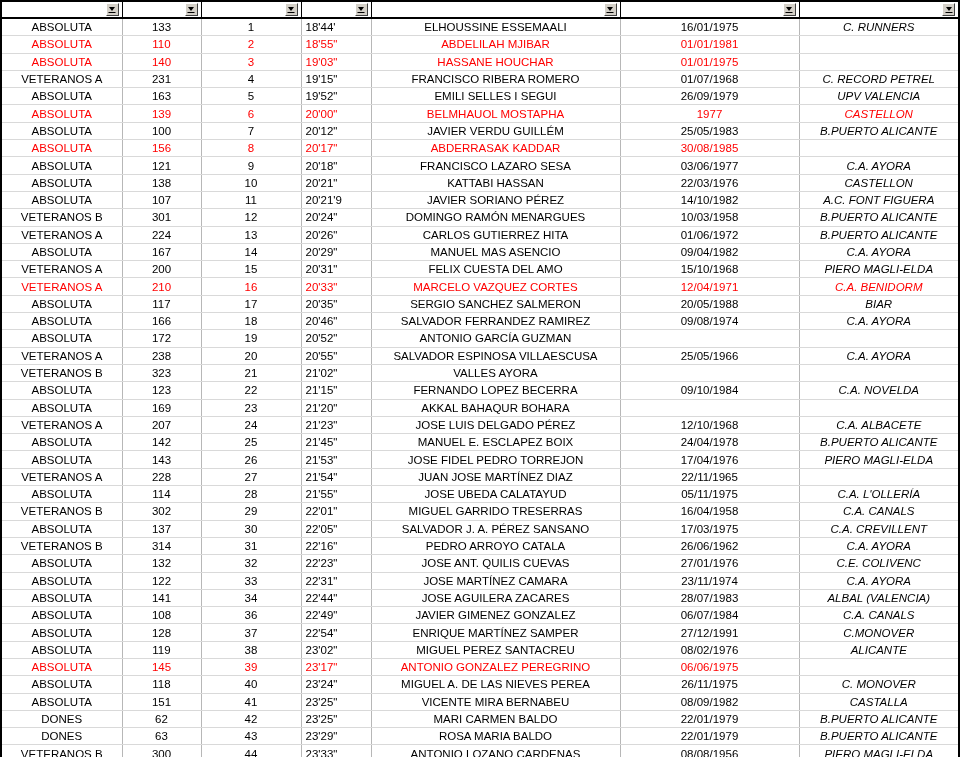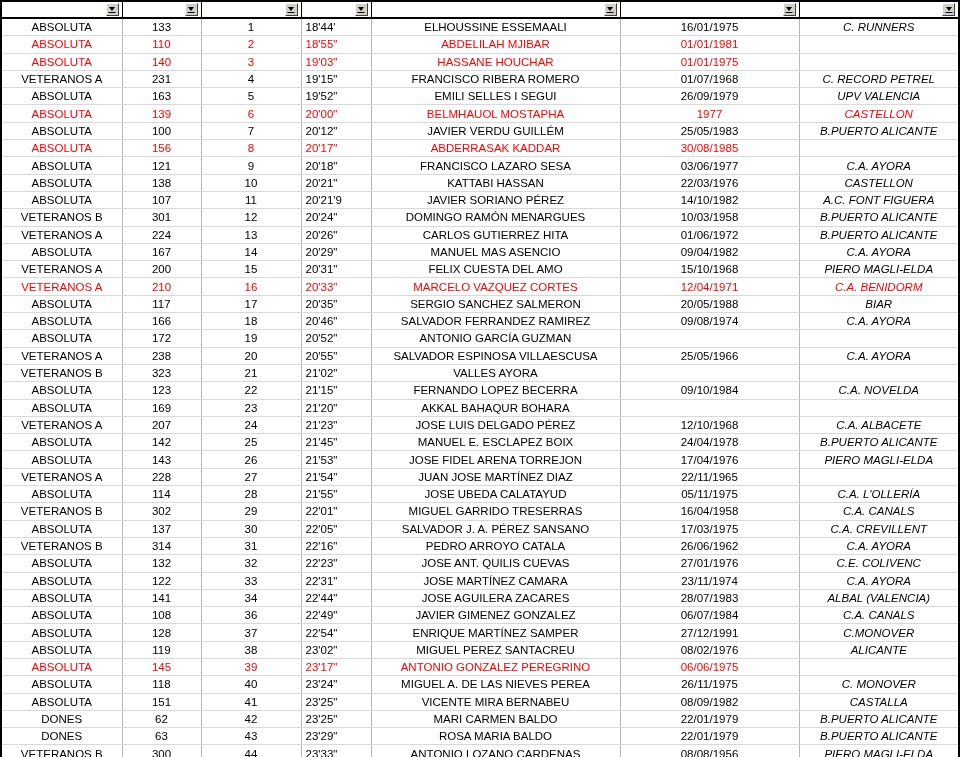--- a/index.html
+++ b/index.html
@@ -422,21 +422,21 @@
           <td class="c-tiempo">21'45"</td>
           <td class="c-nombre">MANUEL E. ESCLAPEZ BOIX</td>
           <td class="c-fecha">24/04/1978</td>
           <td class="c-club">B.PUERTO ALICANTE</td>
         </tr>
         <tr>
           <td class="c-categoria">ABSOLUTA</td>
           <td class="c-dorsal">143</td>
           <td class="c-posicion">26</td>
           <td class="c-tiempo">21'53"</td>
-          <td class="c-nombre">JOSE FIDEL ARENA TORREJON</td>
+          <td class="c-nombre">JOSE FIDEL PEDRO TORREJON</td>
           <td class="c-fecha">17/04/1976</td>
           <td class="c-club">PIERO MAGLI-ELDA</td>
         </tr>
         <tr>
           <td class="c-categoria">VETERANOS A</td>
           <td class="c-dorsal">228</td>
           <td class="c-posicion">27</td>
           <td class="c-tiempo">21'54"</td>
           <td class="c-nombre">JUAN JOSE MARTÍNEZ DIAZ</td>
           <td class="c-fecha">22/11/1965</td>

